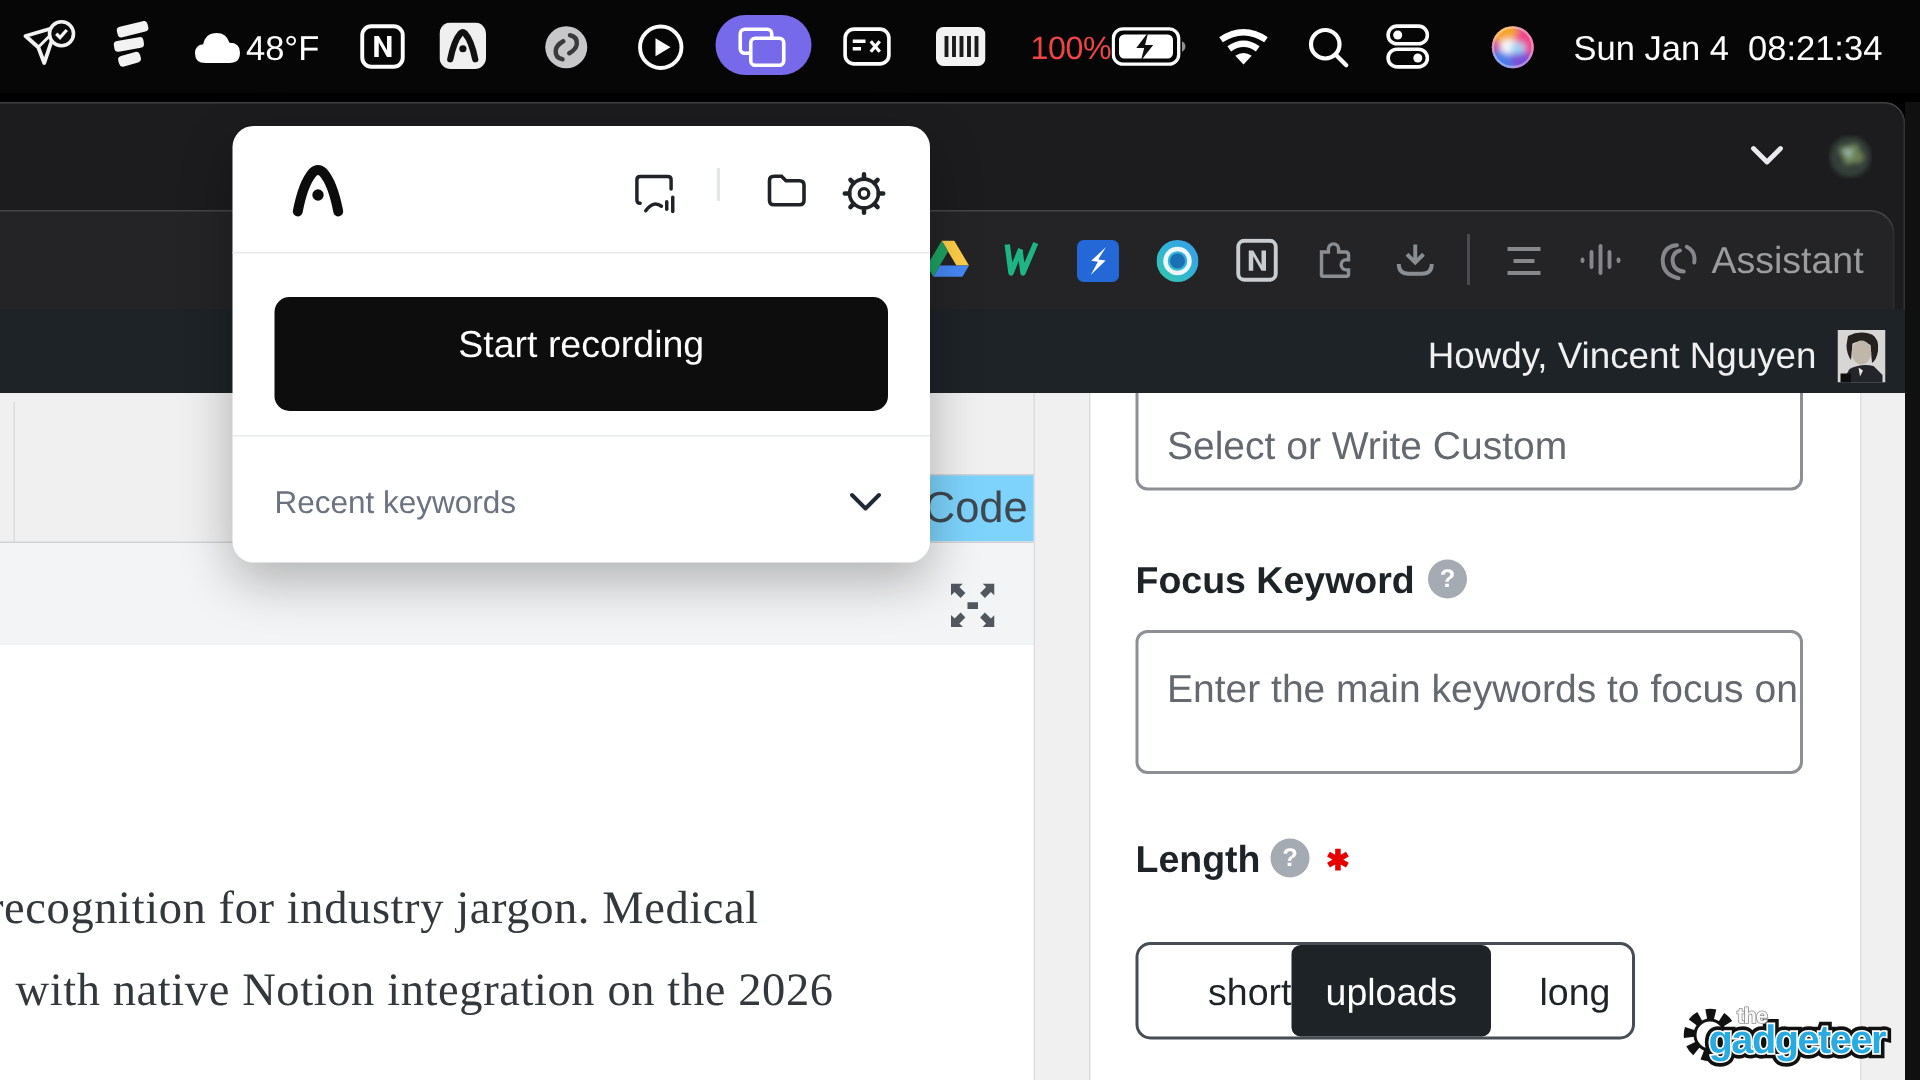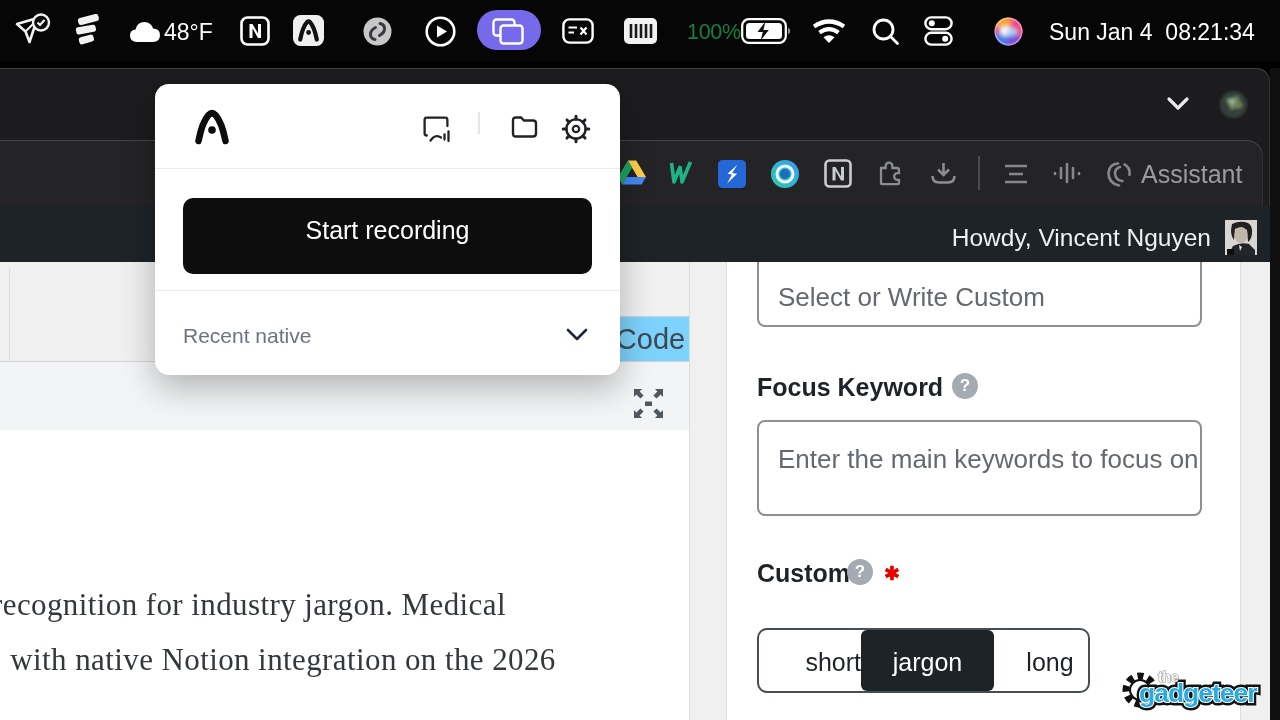--- a/index.html
+++ b/index.html
@@ -57,28 +57,28 @@
 
 <div class="abs" style="left:757px;top:240px;width:445px;height:87px;z-index:1;background:#fff;border:2px solid #8c8f94;border-radius:8px;box-sizing:border-box;"></div>
 <div class="abs" style="left:778px;top:282px;color:#646970;font-size:26px;z-index:2;">Select or Write Custom</div>
 
 <div class="abs" style="left:757px;top:373px;color:#1d2327;font-size:25px;font-weight:bold;">Focus Keyword</div>
 <div class="abs" style="left:952px;top:373px;width:26px;height:26px;border-radius:50%;background:#a5abb2;color:#fff;font-size:17px;font-weight:bold;text-align:center;line-height:26px;">?</div>
 
 <div class="abs" style="left:757px;top:420px;width:445px;height:96px;background:#fff;border:2px solid #8c8f94;border-radius:8px;box-sizing:border-box;"></div>
 <div class="abs" style="left:778px;top:444px;color:#646970;font-size:26px;white-space:nowrap;width:424px;overflow:hidden;">Enter the main keywords to focus on</div>
 
-<div class="abs" style="left:757px;top:559px;color:#1d2327;font-size:25px;font-weight:bold;">Custom</div>
+<div class="abs" style="left:757px;top:559px;color:#1d2327;font-size:25px;font-weight:bold;">Length</div>
 <div class="abs" style="left:847px;top:559px;width:26px;height:26px;border-radius:50%;background:#a5abb2;color:#fff;font-size:17px;font-weight:bold;text-align:center;line-height:26px;">?</div>
 <div class="abs" style="left:884px;top:562px;color:#e60000;font-size:19px;font-weight:bold;">✱</div>
 
 <div class="abs" style="left:757px;top:628px;width:333px;height:65px;background:#fff;border:2px solid #464d54;border-radius:10px;box-sizing:border-box;"></div>
 <div class="abs" style="left:861px;top:630px;width:133px;height:61px;background:#1d2327;border-radius:6px;"></div>
 <div class="abs" style="left:757px;top:648px;width:104px;text-align:right;color:#1d2327;font-size:25px;">short</div>
-<div class="abs" style="left:861px;top:648px;width:133px;text-align:center;color:#fff;font-size:25px;">jargon</div>
+<div class="abs" style="left:861px;top:648px;width:133px;text-align:center;color:#fff;font-size:25px;">uploads</div>
 <div class="abs" style="left:994px;top:648px;width:112px;text-align:center;color:#1d2327;font-size:25px;">long</div>
 
 <svg class="abs" style="left:1118px;top:657px;z-index:3;" width="152" height="62" viewBox="0 0 152 62">
   <circle cx="22" cy="33" r="14" fill="none" stroke="#111" stroke-width="7" stroke-dasharray="6 4.5"></circle>
   <circle cx="22" cy="33" r="10" fill="#fff" stroke="#111" stroke-width="2"></circle>
   <text x="21" y="45" font-family="Liberation Sans, sans-serif" font-size="26.5" font-weight="bold" fill="#29abe2" stroke="#111" stroke-width="7" paint-order="stroke" letter-spacing="-1">gadgeteer</text>
   <text x="21" y="45" font-family="Liberation Sans, sans-serif" font-size="26.5" font-weight="bold" fill="#29abe2" stroke="#fff" stroke-width="2.2" paint-order="stroke" letter-spacing="-1">gadgeteer</text>
   <text x="40" y="25" font-family="Liberation Sans, sans-serif" font-size="14.5" font-weight="bold" fill="#f8f8f8" stroke="#909090" stroke-width="1.1" paint-order="stroke" letter-spacing="-0.5">the</text>
 </svg>
 
@@ -105,21 +105,21 @@
   <g stroke="#1f2327" stroke-width="3" stroke-linecap="round">
     <path d="M15 2.2 L15 5.2 M24.05 5.95 L21.93 8.07 M27.8 15 L24.8 15 M24.05 24.05 L21.93 21.93 M15 27.8 L15 24.8 M5.95 24.05 L8.07 21.93 M2.2 15 L5.2 15 M5.95 5.95 L8.07 8.07"></path>
   </g>
   <circle cx="15" cy="15" r="9.6" fill="none" stroke="#1f2327" stroke-width="2.4"></circle>
   <circle cx="15" cy="15" r="3.2" fill="none" stroke="#1f2327" stroke-width="2.2"></circle>
 </svg>
 
 <div class="abs" style="left:183px;top:198px;width:409px;height:76px;background:#0d0d0e;border-radius:10px;color:#fff;font-size:25px;text-align:center;line-height:65px;z-index:11;">Start recording</div>
 
 <div class="abs" style="left:155px;top:290px;width:465px;height:1px;background:#e8eaed;z-index:11;"></div>
-<div class="abs" style="left:183px;top:324px;color:#6b7280;font-size:21px;z-index:11;">Recent native</div>
+<div class="abs" style="left:183px;top:324px;color:#6b7280;font-size:21px;z-index:11;">Recent keywords</div>
 <svg class="abs" style="left:566px;top:328px;z-index:11;" width="22" height="14" viewBox="0 0 22 14">
   <path d="M2 2 L11 11 L20 2" fill="none" stroke="#1f2937" stroke-width="2.6" stroke-linecap="round" stroke-linejoin="round"></path>
 </svg>
 
 <svg class="abs" style="left:1166px;top:96px;" width="24" height="16" viewBox="0 0 24 16">
   <path d="M3 3 L12 12 L21 3" fill="none" stroke="#e8eaed" stroke-width="3.2" stroke-linecap="round" stroke-linejoin="round"></path>
 </svg>
 <svg class="abs" style="left:1219px;top:90px;" width="29" height="29" viewBox="0 0 29 29">
   <defs>
       <filter id="avb" x="-30%" y="-30%" width="160%" height="160%">
@@ -246,21 +246,21 @@
   <rect x="1.4" y="1.4" width="29.2" height="23.2" rx="6" fill="none" stroke="#fff" stroke-width="2.4"></rect>
   <path d="M6.5 9.5 L15 9.5 M6.5 14.5 L12 14.5" stroke="#fff" stroke-width="2.2"></path>
   <path d="M18.5 9.5 L24.5 16.5 M24.5 9.5 L18.5 16.5" stroke="#fff" stroke-width="2.2"></path>
 </svg>
 
 <svg class="abs" style="left:624px;top:18px;" width="33" height="26" viewBox="0 0 33 26">
   <rect width="33" height="26" rx="5" fill="#f2f2f2"></rect>
   <path d="M7 6 L7 20 M12 6 L12 20 M17 6 L17 20 M22 6 L22 20 M27 6 L27 20" stroke="#1a1a1a" stroke-width="2.6"></path>
 </svg>
 
-<div class="abs" style="left:687px;top:20px;color:#15803d;font-size:21.5px;letter-spacing:-0.3px;">100%</div>
+<div class="abs" style="left:687px;top:20px;color:#ef4444;font-size:21.5px;letter-spacing:-0.3px;">100%</div>
 
 <svg class="abs" style="left:741px;top:18px;" width="50" height="26" viewBox="0 0 50 26">
   <rect x="1.2" y="1.2" width="43.6" height="23.6" rx="6.5" fill="none" stroke="#fff" stroke-width="2.2"></rect>
   <rect x="5" y="5" width="36" height="16" rx="3.5" fill="#fff"></rect>
   <path d="M47 9.5 Q49.3 10.8 49.3 13 Q49.3 15.2 47 16.5 Z" fill="#8f8f8f"></path>
   <path d="M24.5 3.5 L16.5 14 L21.8 14 L19.6 22.5 L27.8 12 L22.4 12 Z" fill="#101010"></path>
 </svg>
 
 <svg class="abs" style="left:811px;top:19px;" width="36" height="25" viewBox="0 0 36 25">
   <path d="M18 24 L12.5 18.2 Q18 14.4 23.5 18.2 Z" fill="#fff"></path>

